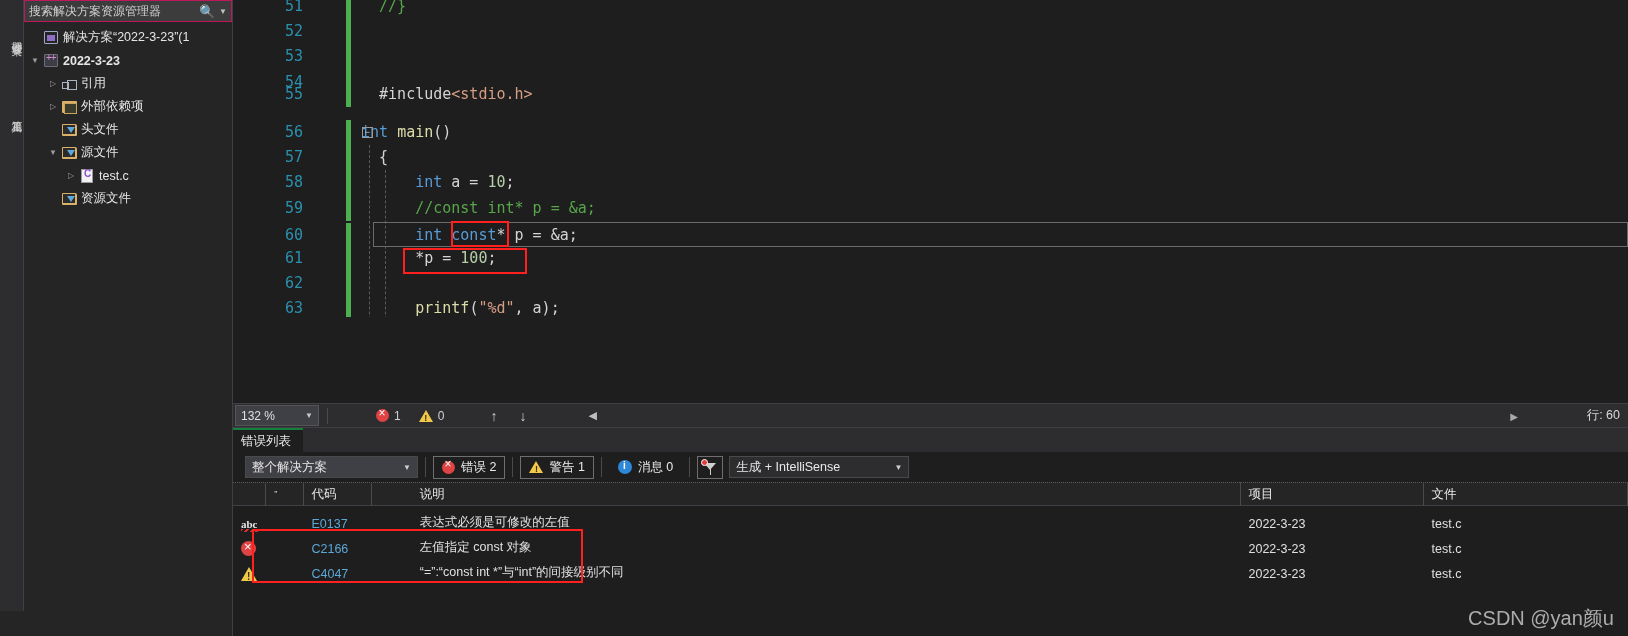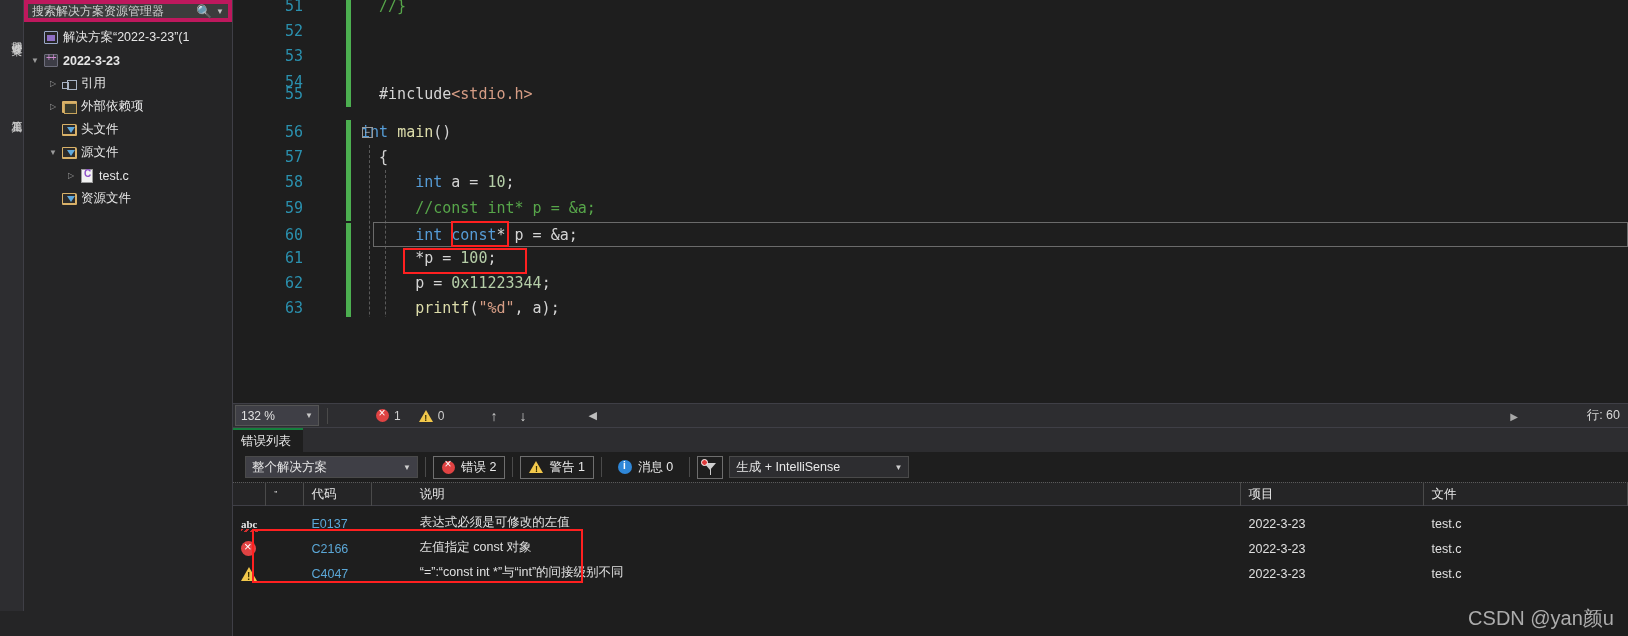--- a/index.html
+++ b/index.html
@@ -23,21 +23,21 @@
   }
   .vtab.t1 { height:68px; }
   .vtab.t2 { height:60px; margin-top:14px; }
 
   
   #solexp {
     position:absolute; left:24px; top:0; width:209px; height:611px;
     background:#252526; border-right:1px solid #3f3f46;
   }
   #sol-search {
-    height:22px; background:#3c3c3c; border:4px solid #be185d;
+    height:22px; background:#3c3c3c; border:1px solid #be185d;
     display:flex; align-items:center; padding:0 2px 0 4px;
     margin:0;
   }
   #sol-search .txt {
     flex:1; font-size:12px; color:#cfcfcf; white-space:nowrap; overflow:hidden;
   }
   #sol-search .mag { font-size:13px; color:#e0e0e0; padding:0 2px;}
   #sol-search .chev { font-size:8px; color:#c0c0c0; padding:0 2px;}
 
   .tree { padding-top:4px; font-size:12.5px; color:#e6e6e6; }
@@ -352,21 +352,20 @@
         <span class="codetext"><span class="pl">      </span><span class="k">int</span><span class="pl"> </span><span class="k">const</span><span class="pl">* p = &amp;a;</span></span>
       </div>
       <div class="codeline" style="top: 246px;">
         <span class="ln">61</span>
         <span class="chgbar"></span>
         <span class="codetext"><span class="pl">      *p = </span><span class="nm">100</span><span class="pl">;</span></span>
       </div>
       <div class="codeline" style="top: 271.2px;">
         <span class="ln">62</span>
         <span class="chgbar"></span>
-        <span class="codetext"><span class="pl">      p = </span><span class="nm">0x11223344</span><span class="pl">;</span></span>
       </div>
       <div class="codeline" style="top: 296.4px;">
         <span class="ln">63</span>
         <span class="chgbar"></span>
         <span class="codetext"><span class="pl">      </span><span class="fn">printf</span><span class="pl">(</span><span class="st">"%d"</span><span class="pl">, a);</span></span>
       </div>
       <div class="codeline" style="top: 321.6px;">
         <span class="ln">64</span>
         <span class="chgbar"></span>
         <span class="codetext"><span class="pl">      </span><span class="kw">return</span><span class="pl"> </span><span class="nm">0</span><span class="pl">;</span></span>

